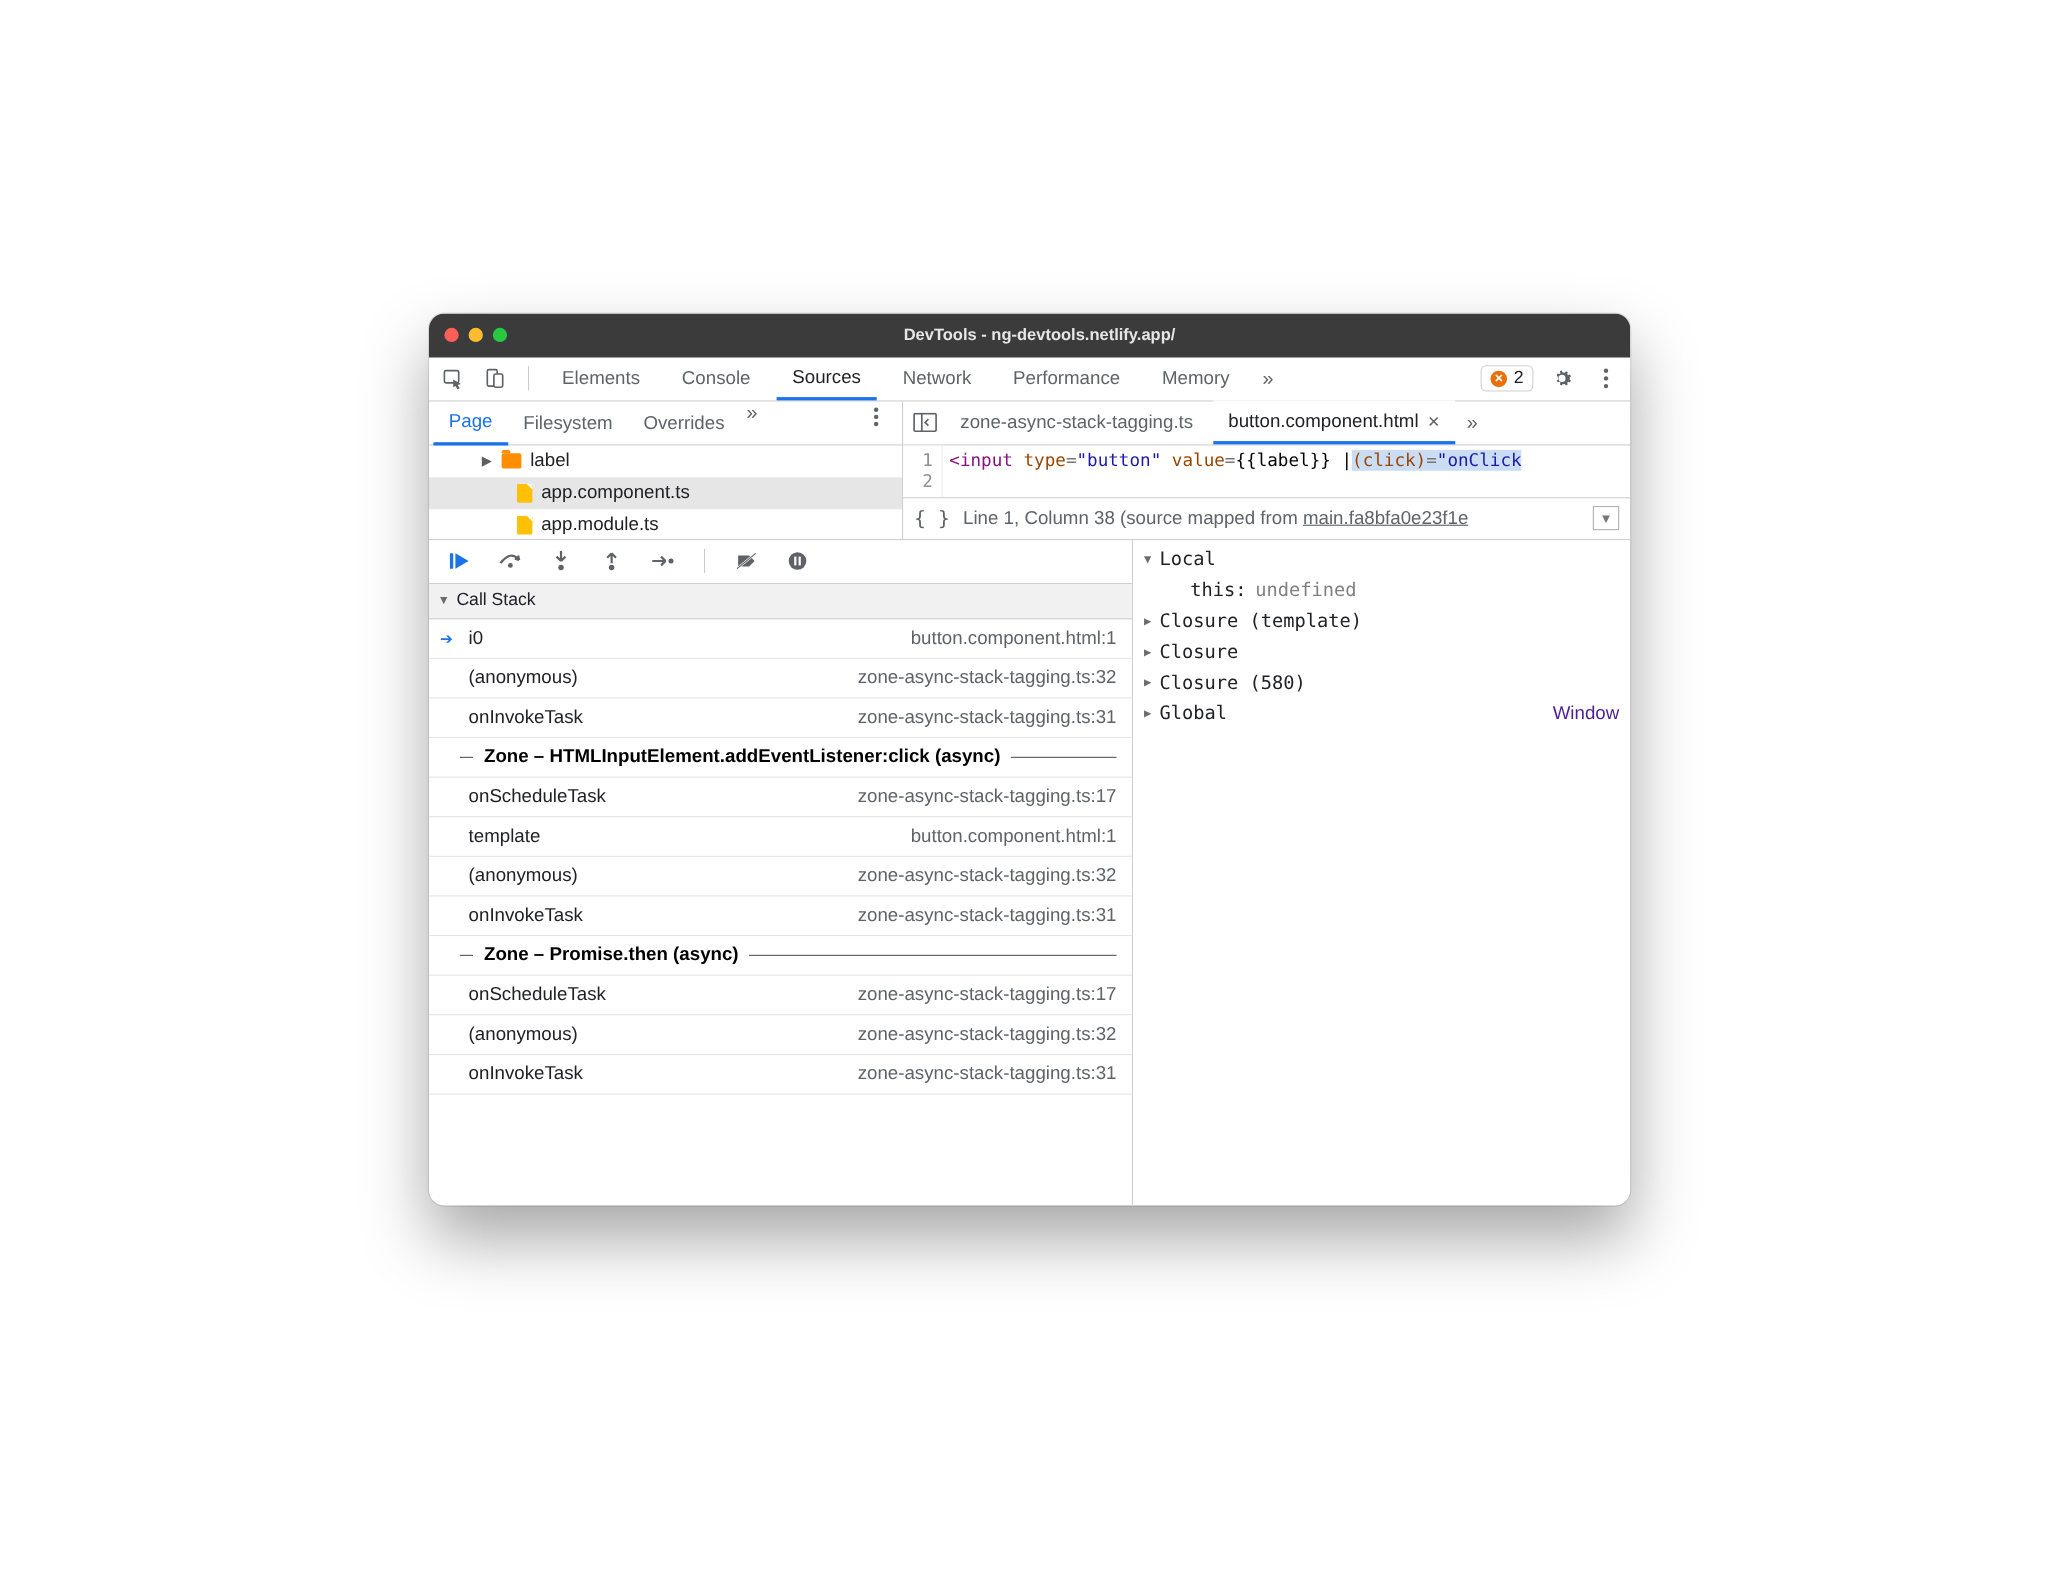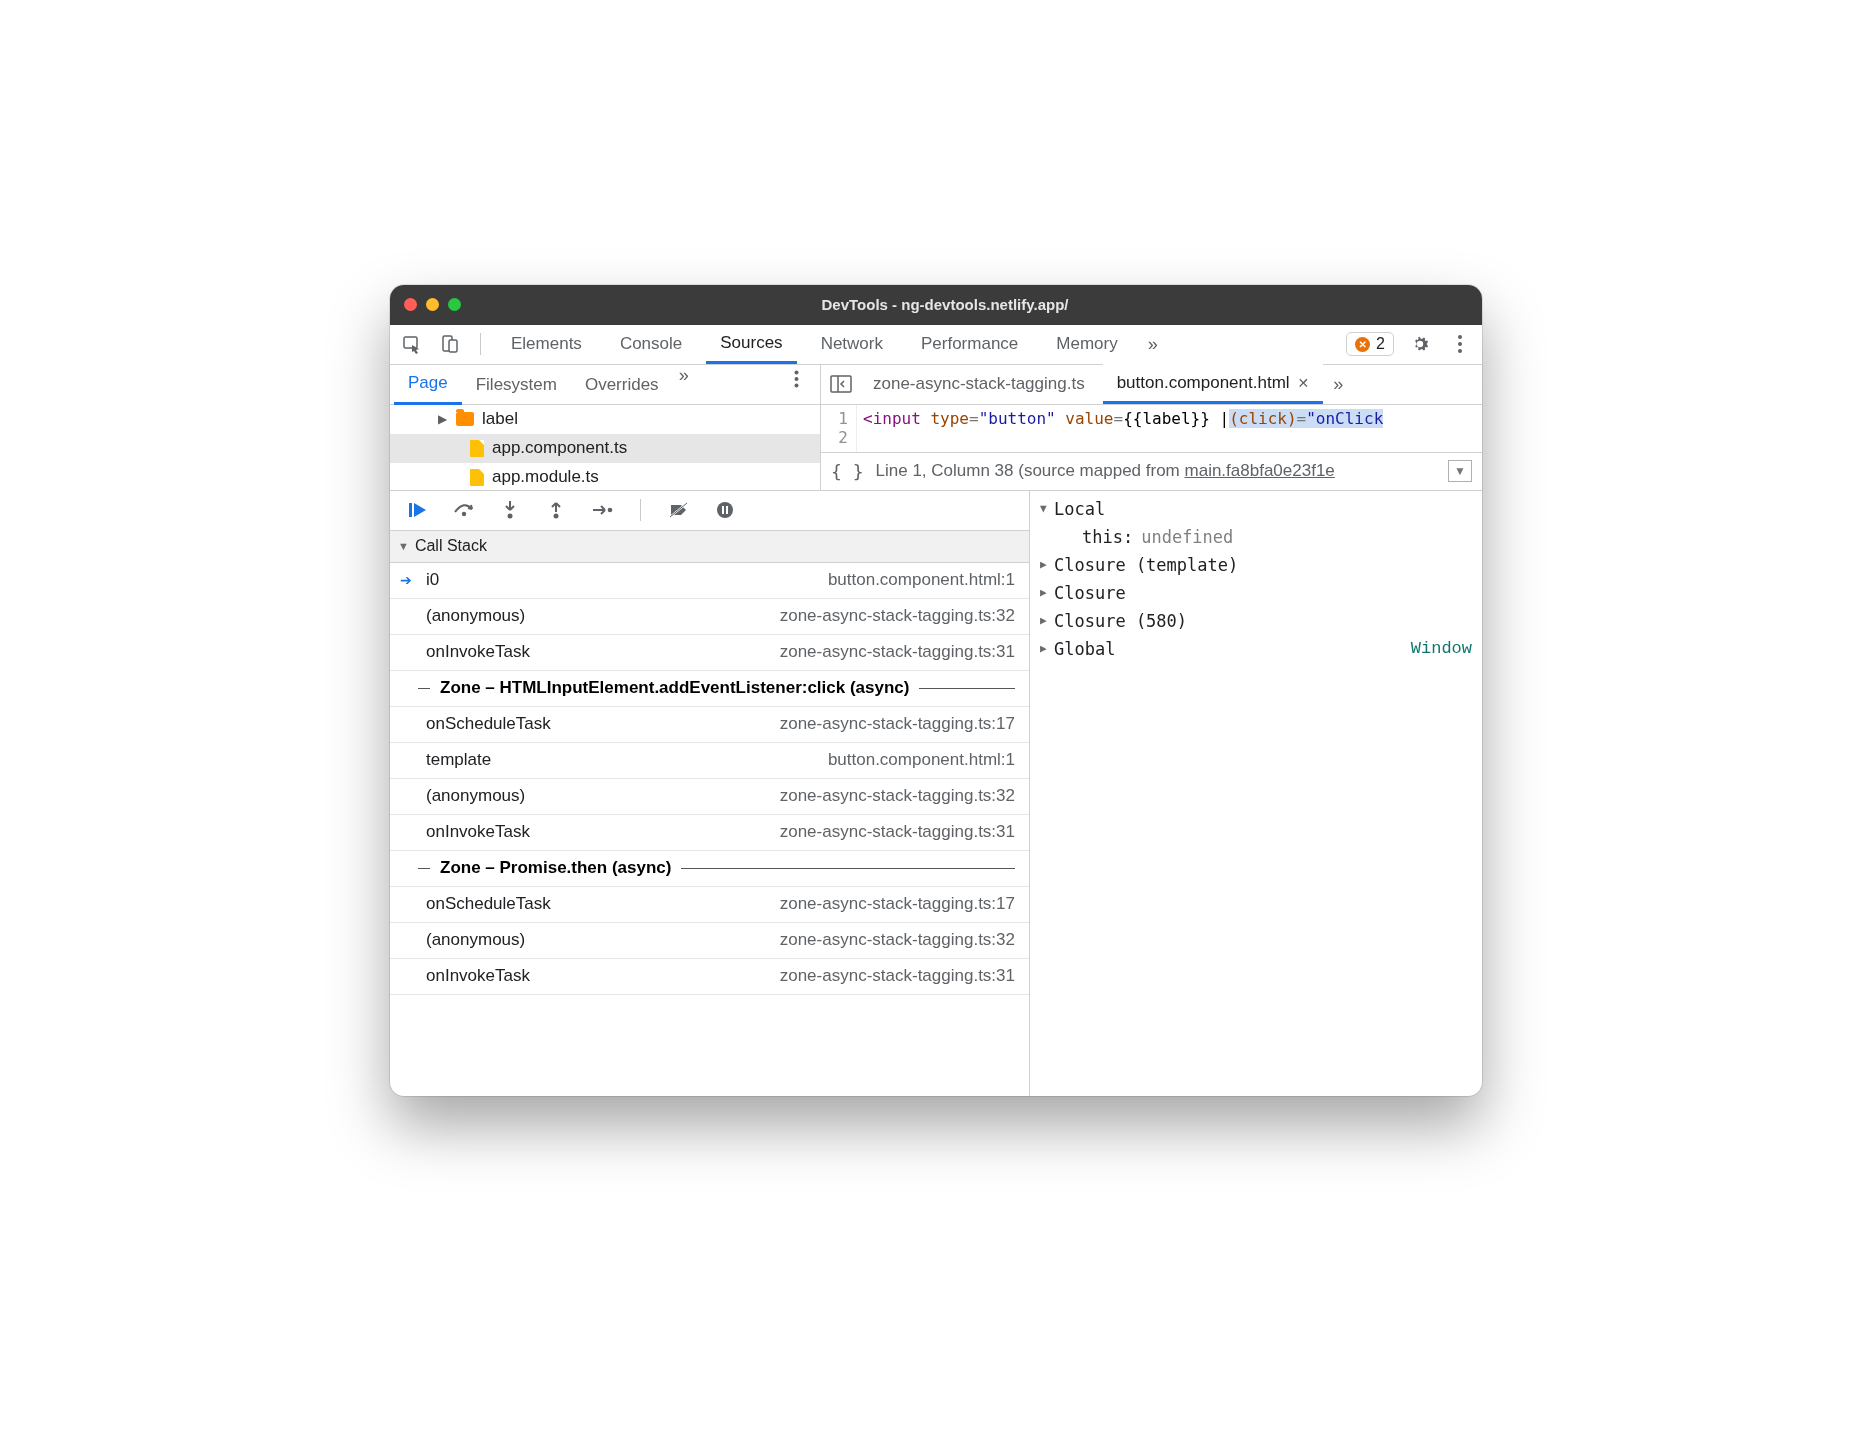--- a/index.html
+++ b/index.html
@@ -127,21 +127,21 @@
 
 .debug-right { flex:1; display:flex; flex-direction:column;}
 .scope-tabs{ height:40px; border-bottom:1px solid #d0d0d0; display:flex; align-items:center; gap:12px; padding:0 14px; font-size:18px;}
 .scope-tabs .st{ padding:0 10px; height:40px; display:flex; align-items:center; cursor:pointer; color:#5f6367;}
 .scope-tabs .st.active{ color:#202124; border-bottom:3px solid #1a73e8;}
 .scope-tree{ padding:4px 10px; font-family:Menlo,Consolas,monospace; font-size:17px; color:#202124;}
 .scope-row{ display:flex; align-items:center; height:28px;}
 .scope-row .tri{ width:14px; font-size:11px; color:#6b6b6b;}
 .scope-row.indent{ padding-left:28px;}
 .scope-row .v{ color:#808080; margin-left:8px;}
-.scope-row .rhs{ margin-left:auto; font-family:Liberation Mono, monospace; color:#0f766e;}
+.scope-row .rhs{ margin-left:auto; font-family:Liberation Sans, sans-serif; color:#4c1d95;}
 </style>
 </head>
 <body>
 
 <div class="stage">
 <div class="window">
 
   <div class="titlebar">
     <div class="traffic">
       <span class="r"></span>

